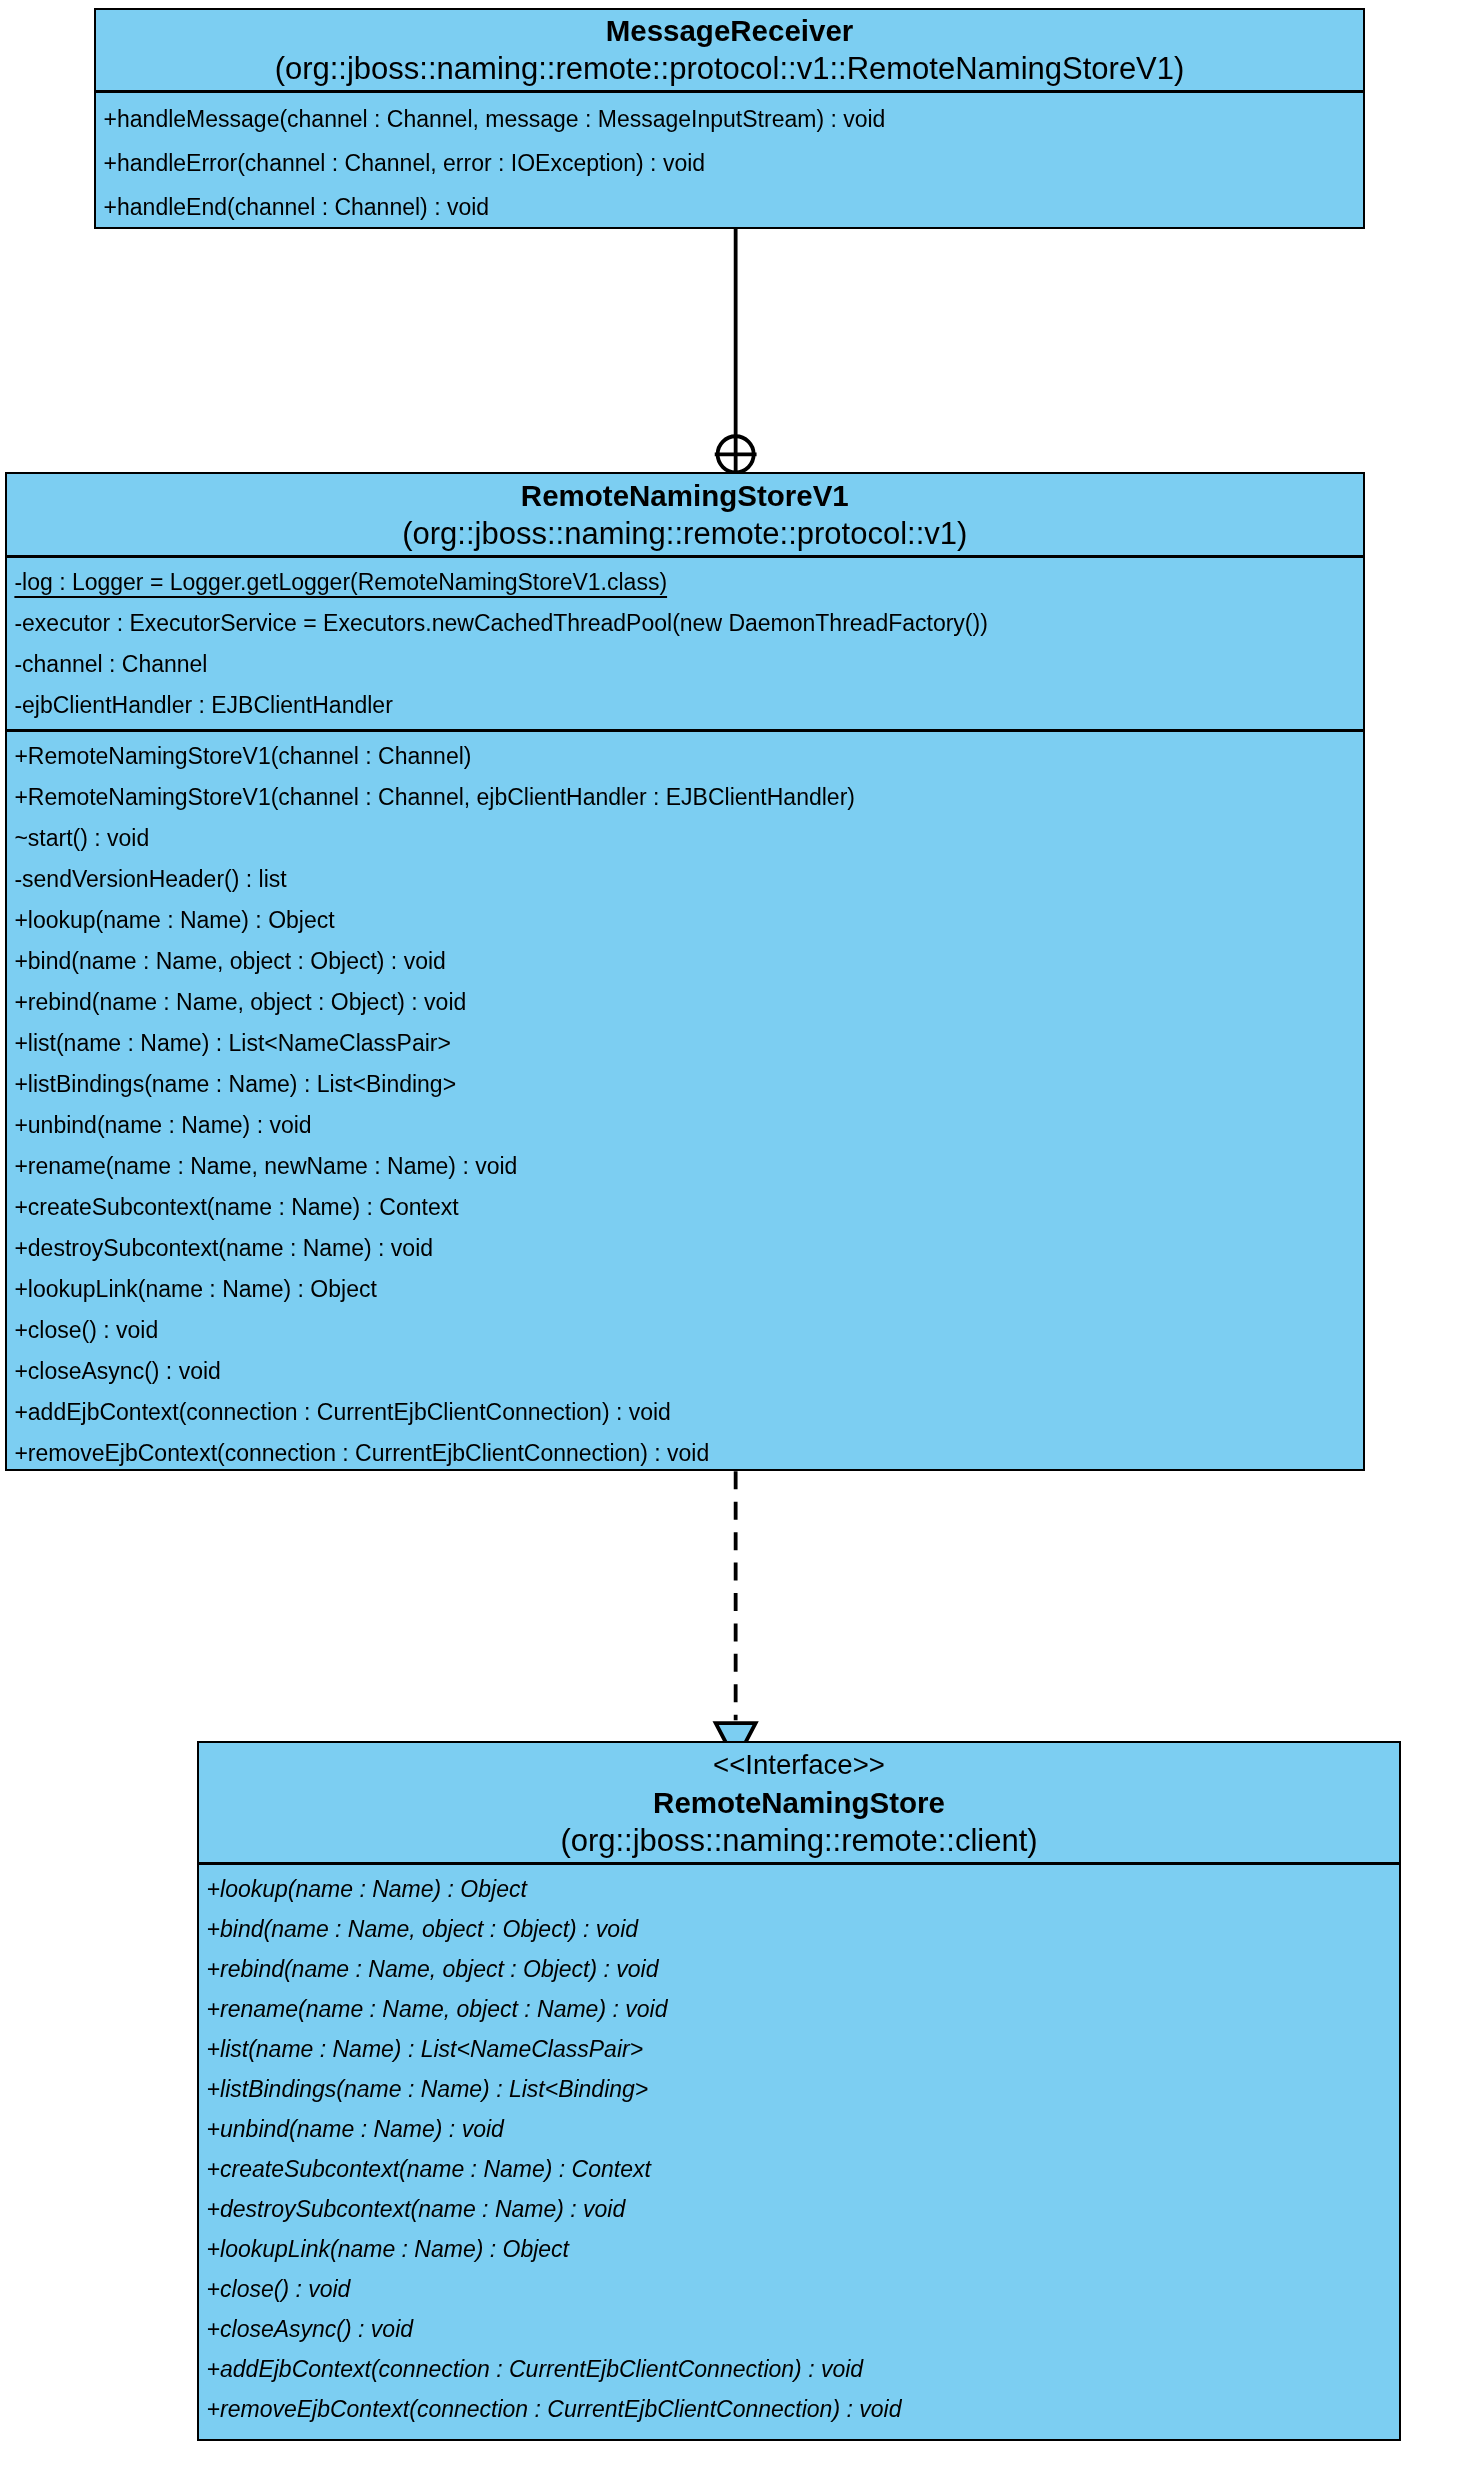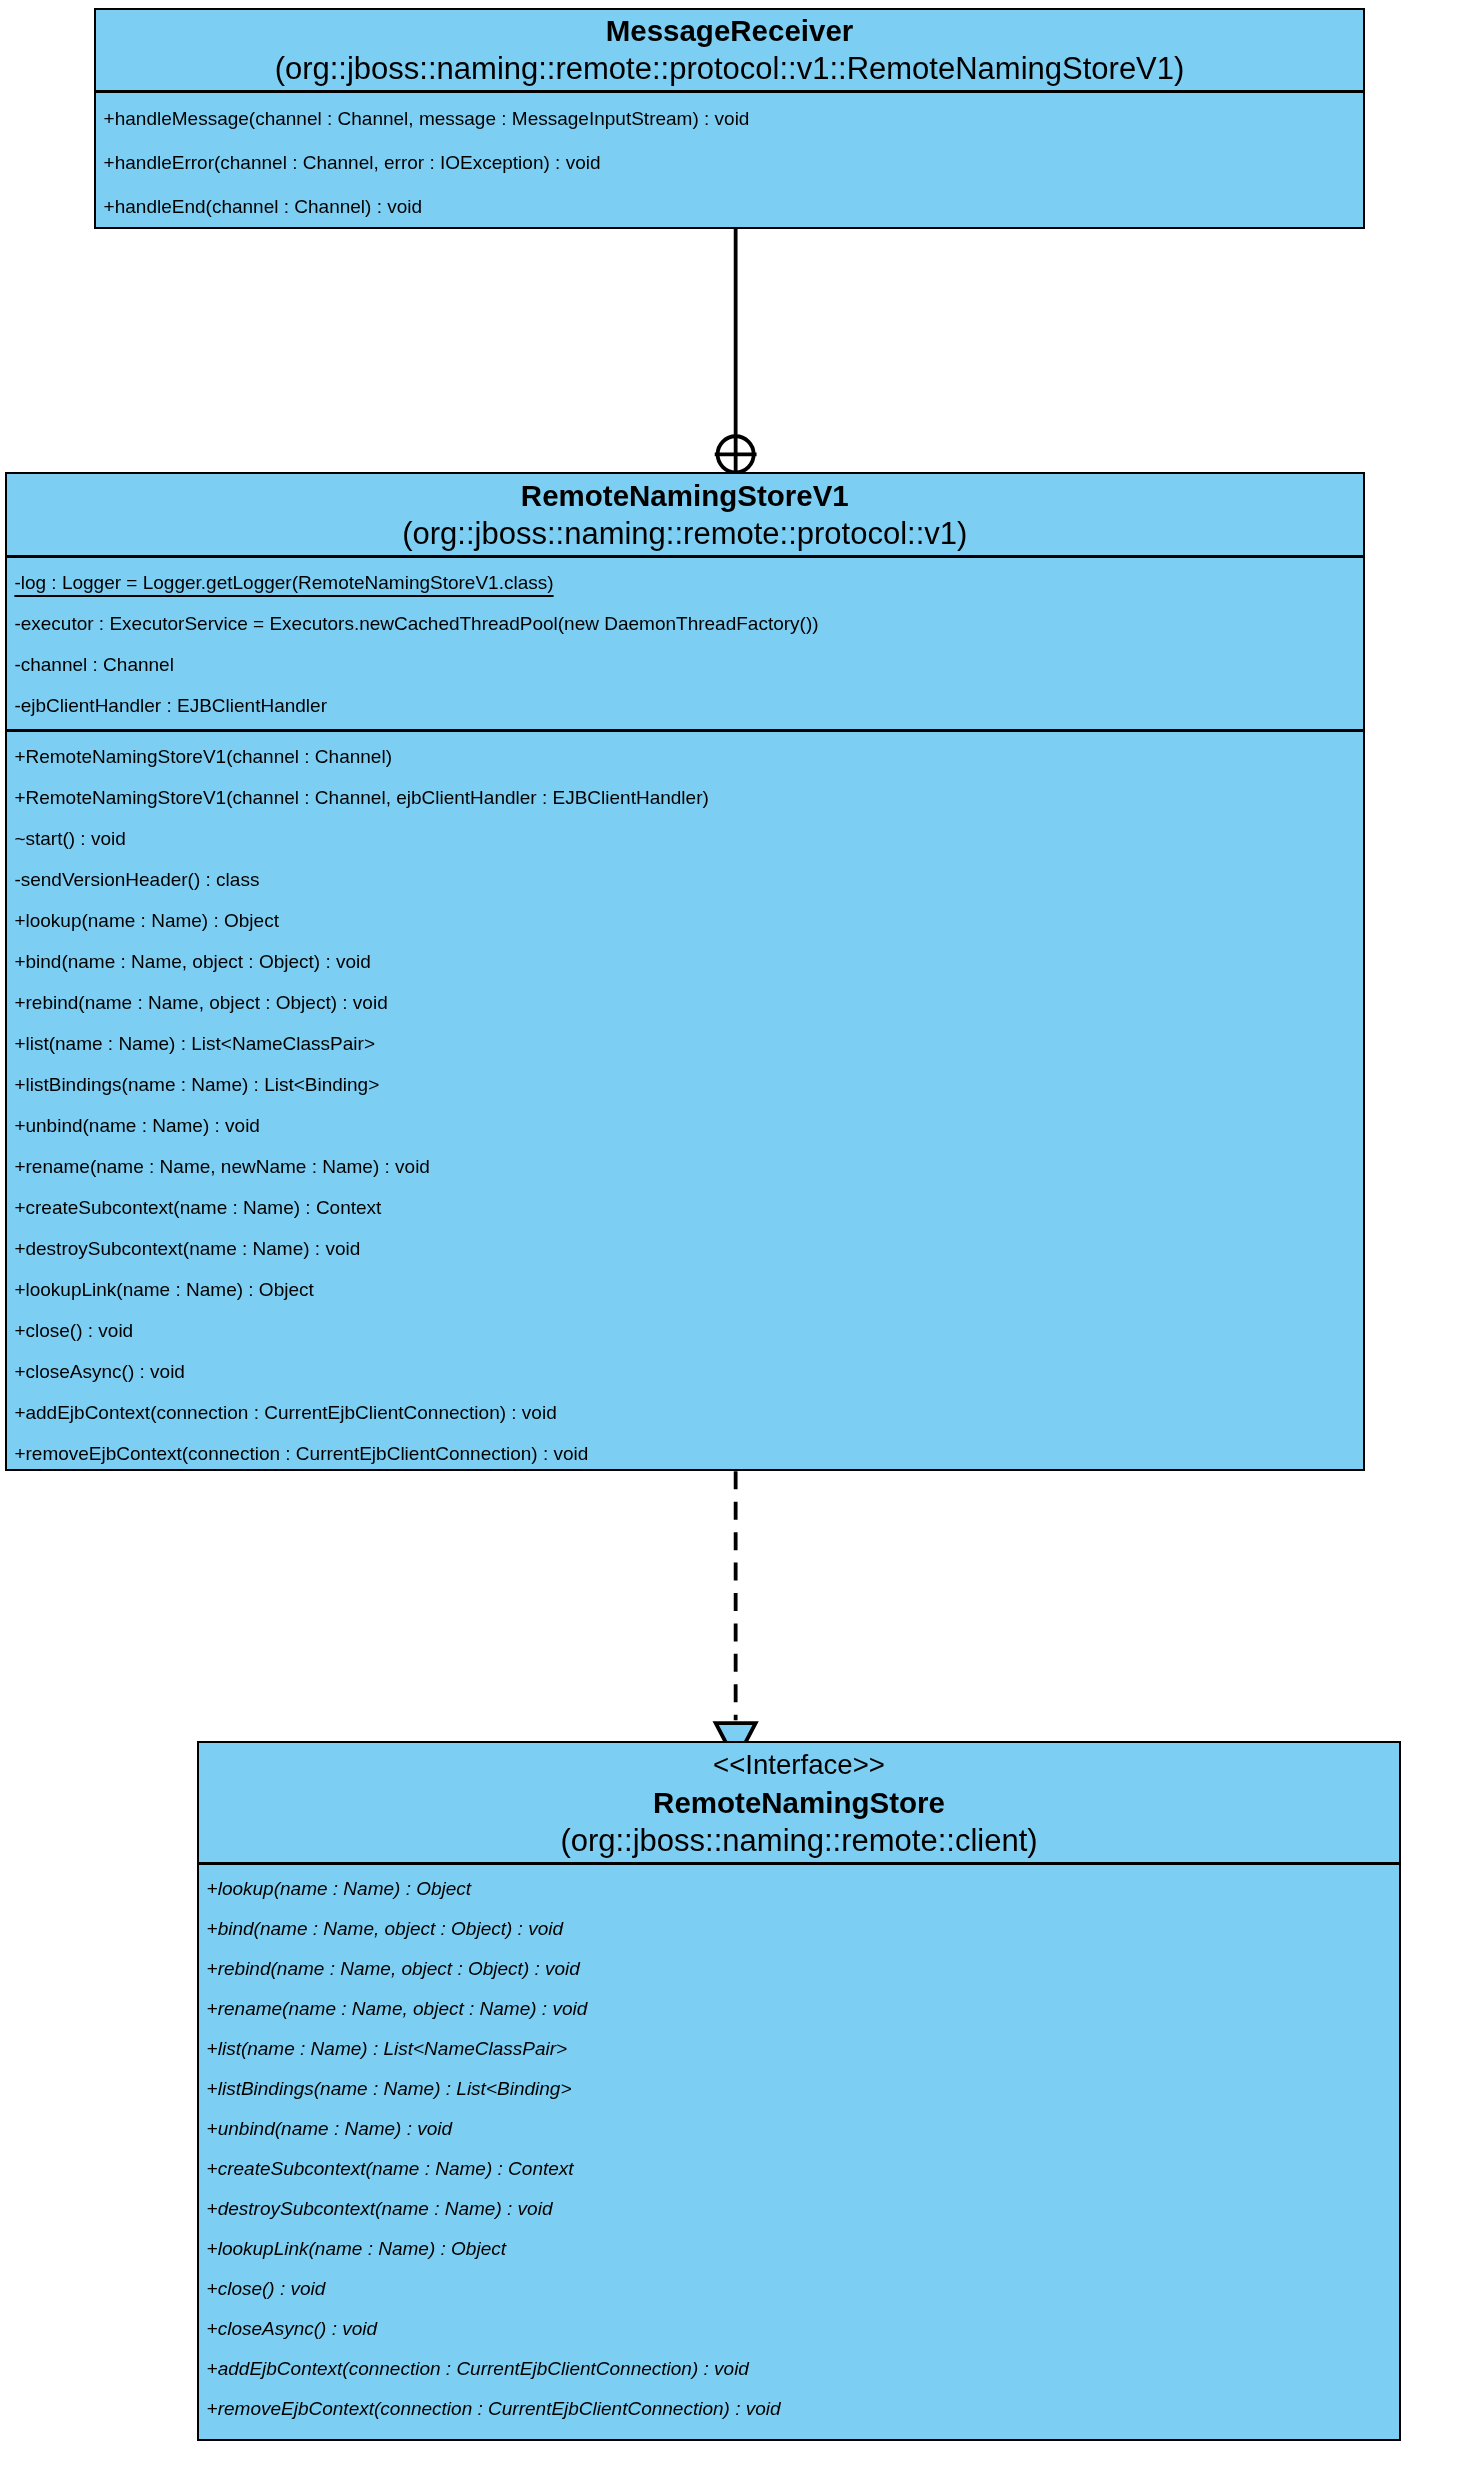--- a/index.html
+++ b/index.html
@@ -11,21 +11,21 @@
   .cls {
     position:absolute; background:#7ccef2; border:2.9px solid #000;
     box-sizing:border-box; display:flex; flex-direction:column; overflow:hidden;
   }
   .hdr { text-align:center; border-bottom:3.8px solid #000; padding:2.9px 5.7px 1.9px 5.7px; }
   .stereo { font-size:27.6px; line-height:38px; }
   .title  { font-weight:bold; font-size:29.5px; line-height:38px; }
   .pkg    { font-size:31px; line-height:38px; }
   .attrs  { padding:3.8px 7.6px; border-bottom:3.8px solid #000; }
   .members{ padding:3.8px 7.6px; flex:1; }
-  .member { font-size:19px; line-height:41px; white-space:nowrap; }
+  .member { font-size:23px; line-height:41px; white-space:nowrap; }
   #box-messagereceiver .member { line-height:44px; }
   #box-remotenamingstore .member { line-height:40px; font-style:italic; }
   .static { text-decoration:underline; text-decoration-thickness:2.4px; text-underline-offset:5.7px; }
 </style>
 </head>
 <body>
 
 <div id="canvas">
 
   <svg class="connectors" viewBox="0 0 1554 2604" width="1477" height="2475">
@@ -64,21 +64,21 @@
     <div class="member static">-log : Logger = Logger.getLogger(RemoteNamingStoreV1.class)</div>
         <div class="member">-executor : ExecutorService = Executors.newCachedThreadPool(new DaemonThreadFactory())</div>
         <div class="member">-channel : Channel</div>
         <div class="member">-ejbClientHandler : EJBClientHandler</div>
       </div>
     <div class="members">
 
     <div class="member">+RemoteNamingStoreV1(channel : Channel)</div>
         <div class="member">+RemoteNamingStoreV1(channel : Channel, ejbClientHandler : EJBClientHandler)</div>
         <div class="member">~start() : void</div>
-        <div class="member">-sendVersionHeader() : class</div>
+        <div class="member">-sendVersionHeader() : list</div>
         <div class="member">+lookup(name : Name) : Object</div>
         <div class="member">+bind(name : Name, object : Object) : void</div>
         <div class="member">+rebind(name : Name, object : Object) : void</div>
         <div class="member">+list(name : Name) : List&lt;NameClassPair&gt;</div>
         <div class="member">+listBindings(name : Name) : List&lt;Binding&gt;</div>
         <div class="member">+unbind(name : Name) : void</div>
         <div class="member">+rename(name : Name, newName : Name) : void</div>
         <div class="member">+createSubcontext(name : Name) : Context</div>
         <div class="member">+destroySubcontext(name : Name) : void</div>
         <div class="member">+lookupLink(name : Name) : Object</div>

